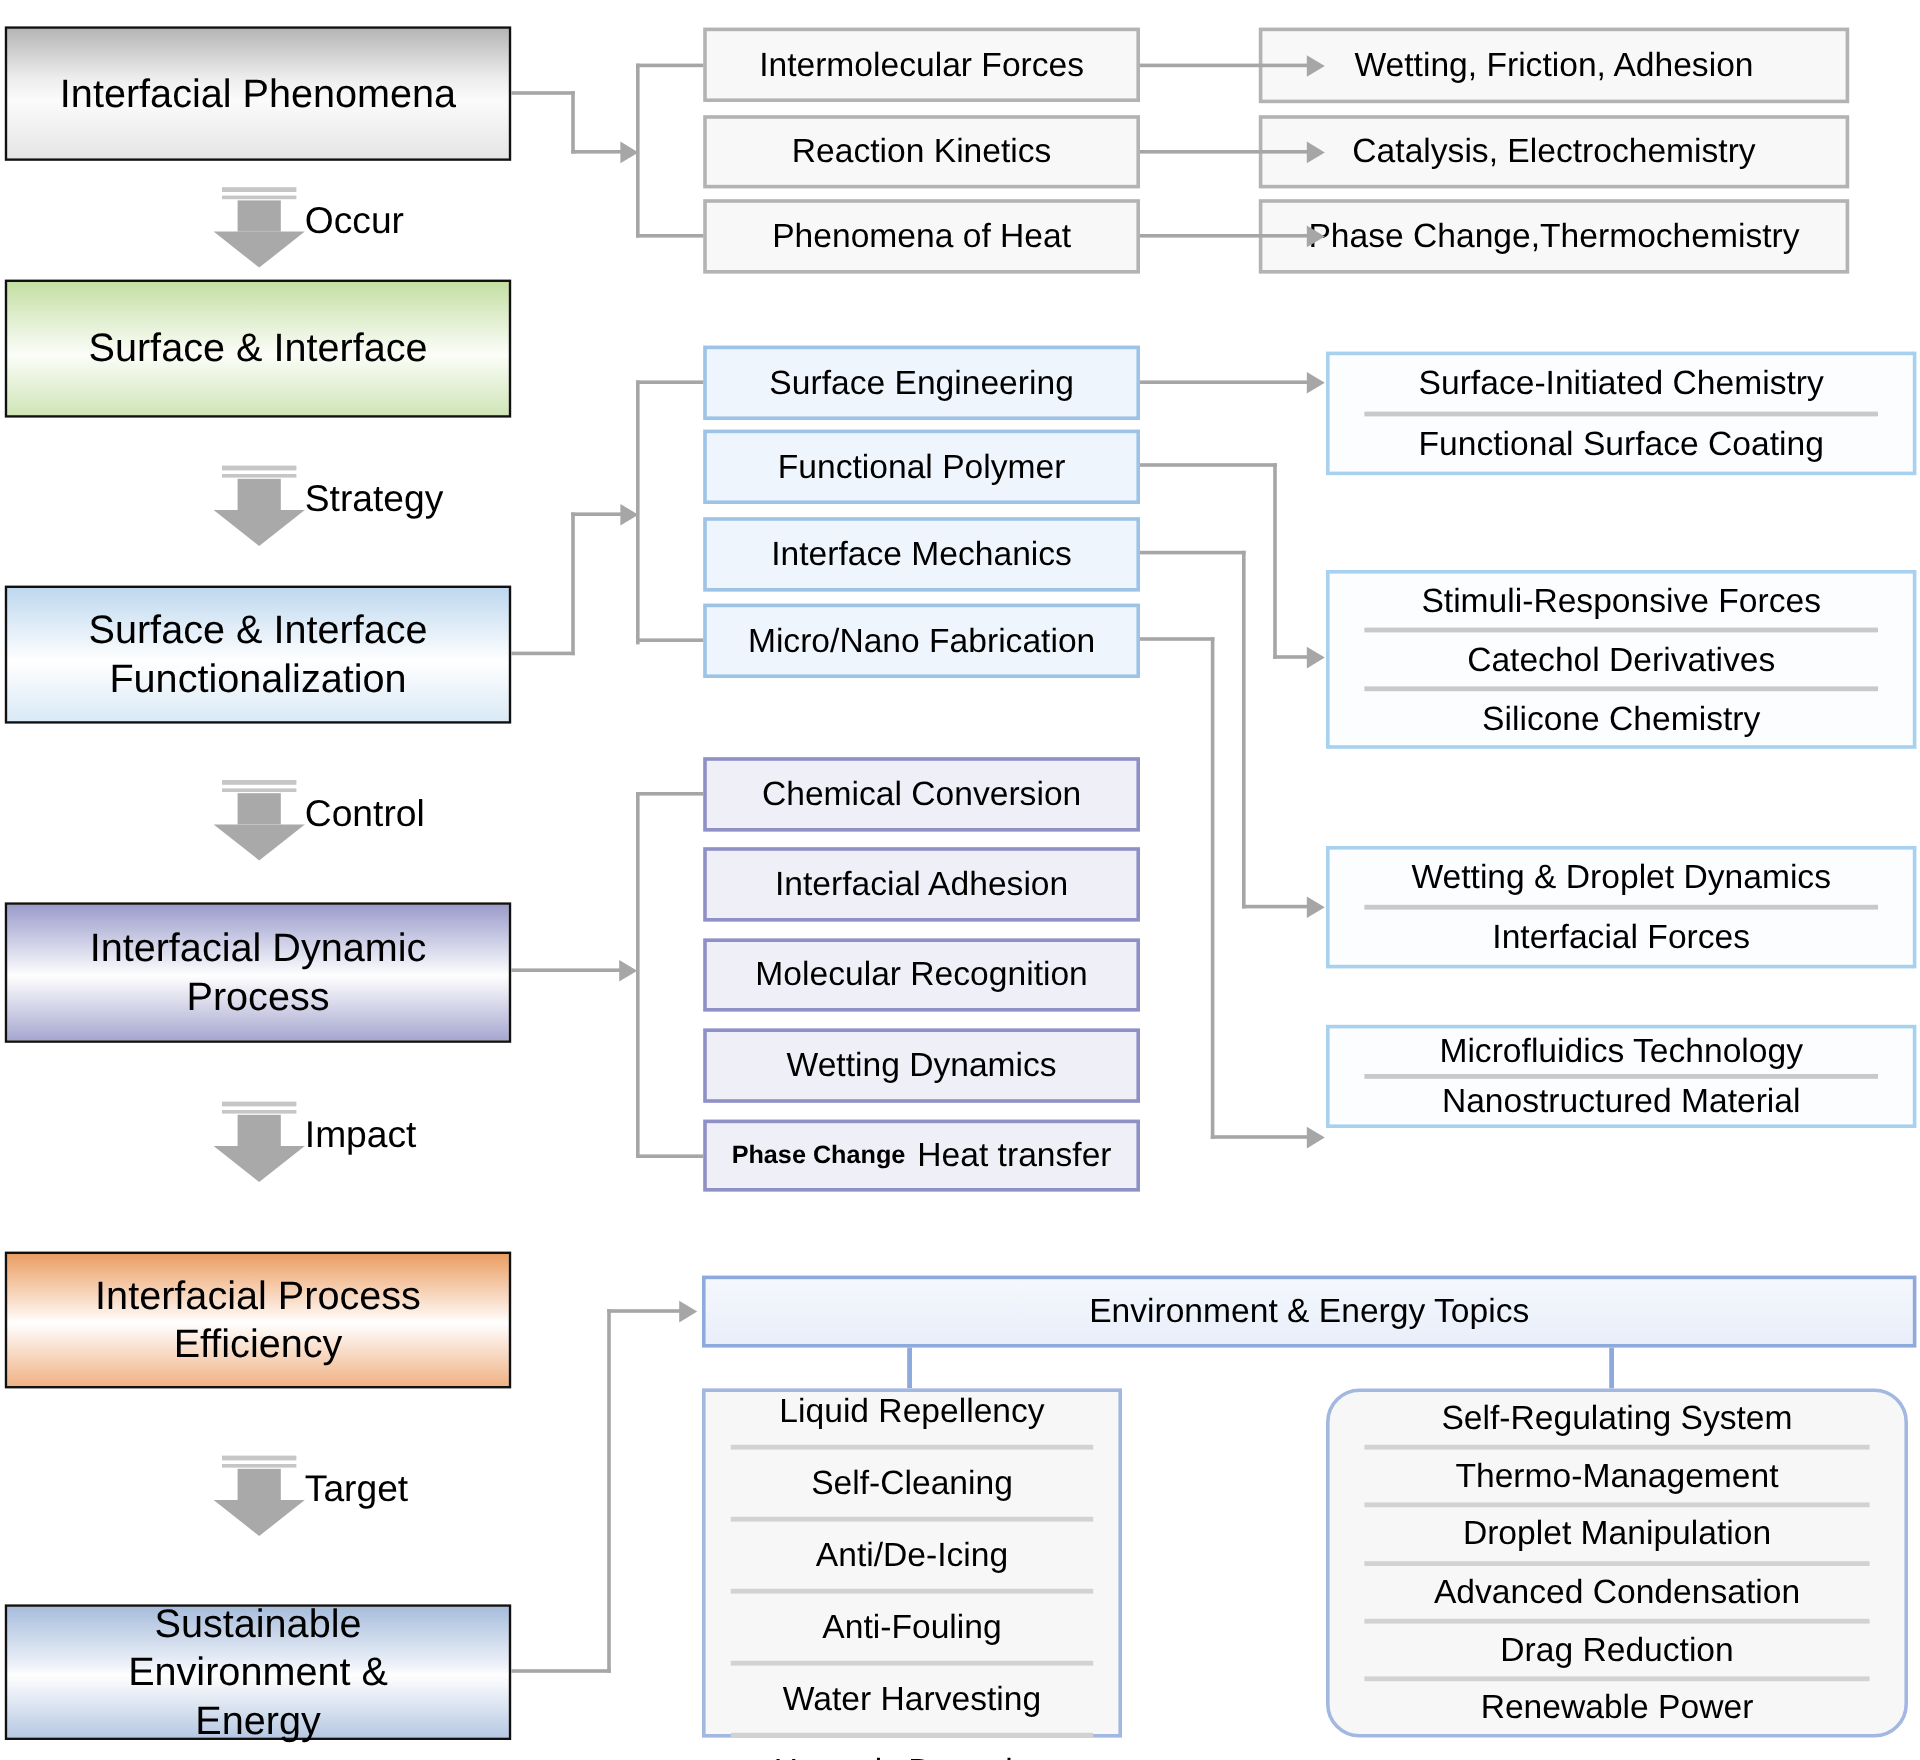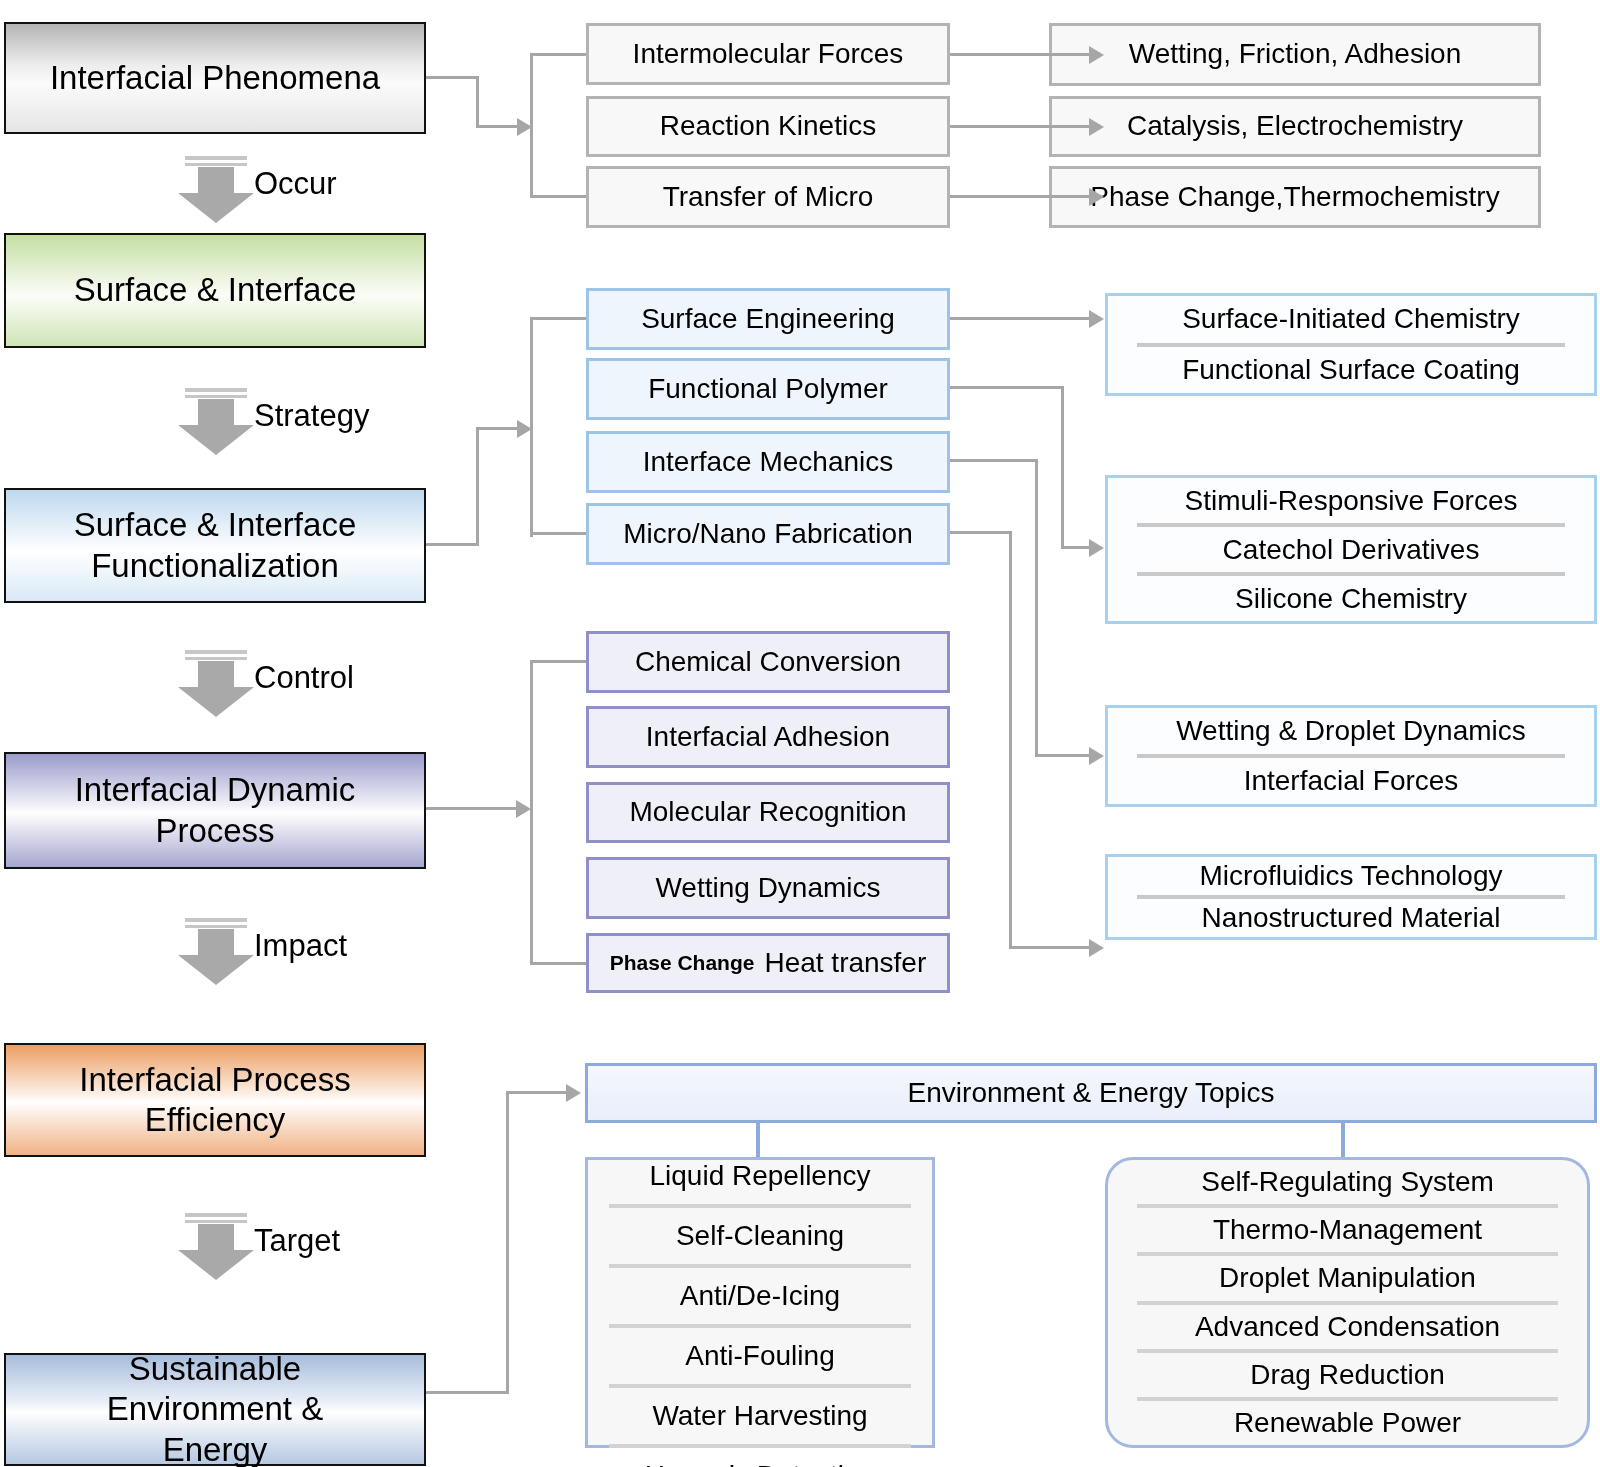--- a/index.html
+++ b/index.html
@@ -10,21 +10,21 @@
   .box{position:absolute;display:flex;align-items:center;justify-content:center;
        text-align:center;box-sizing:border-box;line-height:1.22;}
 
   
   .stage{left:4px;width:422px;border:2px solid #111;font-size:33px;padding:11px 30px;}
   .s1{top:22px;height:112px;background:linear-gradient(180deg,#b5b5b5 0%,#ededed 38%,#fbfbfb 55%,#e5e5e5 100%);}
   .s2{top:233px;height:115px;background:linear-gradient(180deg,#c4dfa3 0%,#f2f8ea 45%,#fbfdf7 55%,#cfe5b7 100%);}
   .s3{top:488px;height:115px;background:linear-gradient(180deg,#bed8ef 0%,#f3f8fc 45%,#ffffff 55%,#d9e9f6 100%);}
   .s4{top:752px;height:117px;background:linear-gradient(180deg,#9b9ccb 0%,#eff0f7 45%,#ffffff 52%,#a6a7d0 100%);}
   .s5{top:1043px;height:114px;background:linear-gradient(180deg,#eb9e63 0%,#fdf0e6 45%,#ffffff 52%,#f0b285 100%);}
-  .s6{top:1337px;height:113px;padding:0 45px;background:linear-gradient(180deg,#a7bddc 0%,#eef2f9 45%,#ffffff 52%,#b6c8e2 100%);margin-top:16px;}
+  .s6{top:1337px;height:113px;padding:0 45px;background:linear-gradient(180deg,#a7bddc 0%,#eef2f9 45%,#ffffff 52%,#b6c8e2 100%);}
 
   
   .mid{left:586px;width:364px;font-size:28px;}
   .gray{border:3px solid #b3b3b3;background:#f8f8f8;}
   .blue{border:3px solid #9dc3e6;background:#eef5fc;}
   .purple{border:3px solid #8f90c5;background:#efeff8;}
 
   
   .rgray{left:1049px;width:492px;font-size:28px;}
   .group{position:absolute;left:1105px;width:492px;border:3px solid #a7d1ef;background:#fcfdfe;
@@ -107,21 +107,21 @@
   <div class="fa" style="top:1213px">
     <div class="fa-cap"></div>
     <div class="fa-cap2"></div>
     <div class="fa-shaft"></div>
     <div class="fa-head"></div>
   </div>
   <div class="fa-label" style="top:1223px">Target</div>
 
   <div class="box mid gray" style="top:23px;height:62px">Intermolecular Forces</div>
   <div class="box mid gray" style="top:96px;height:61px">Reaction Kinetics</div>
-  <div class="box mid gray" style="top:166px;height:62px">Transfer of Micro</div>
+  <div class="box mid gray" style="top:166px;height:62px">Phenomena of Heat</div>
 
   <div class="box rgray gray" style="top:23px;height:63px">Wetting, Friction, Adhesion</div>
   <div class="box rgray gray" style="top:96px;height:61px">Catalysis, Electrochemistry</div>
   <div class="box mid blue" style="top:288px;height:62px">Surface Engineering</div>
 
   <div class="box rgray gray" style="top:166px;height:62px">Phase Change,Thermochemistry</div>
   <div class="box mid blue" style="top:358px;height:62px">Functional Polymer</div>
   <div class="box mid blue" style="top:431px;height:62px">Interface Mechanics</div>
   <div class="box mid blue" style="top:503px;height:62px">Micro/Nano Fabrication</div>
 

